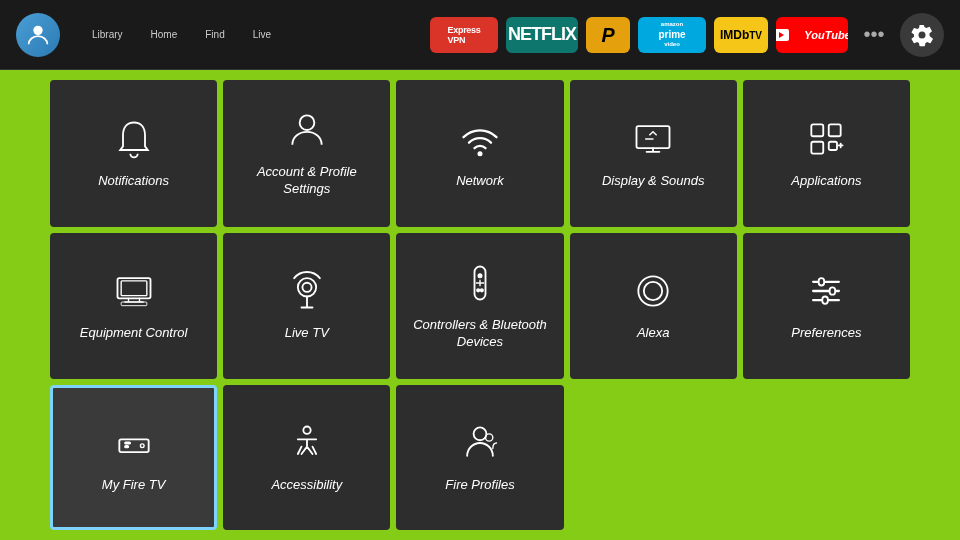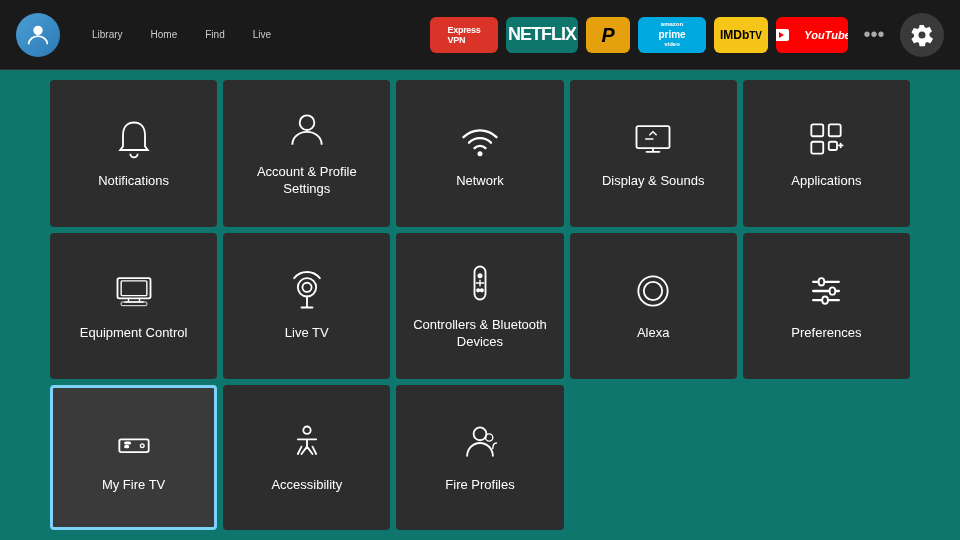--- a/index.html
+++ b/index.html
@@ -94,23 +94,24 @@
       display: flex;
       align-items: center;
       justify-content: center;
       cursor: pointer;
       flex-shrink: 0;
     }
     .settings-btn svg { width: 24px; height: 24px; fill: white; }
 
     
     .settings-area {
-      background: #0f766e;
+      background: #84cc16;
       padding: 10px 50px;
       height: calc(540px - 70px);
+      font-style: italic;
     }
 
     .settings-grid {
       display: grid;
       grid-template-columns: repeat(5, 1fr);
       grid-template-rows: repeat(3, auto);
       gap: 6px;
       height: 100%;
     }
 

